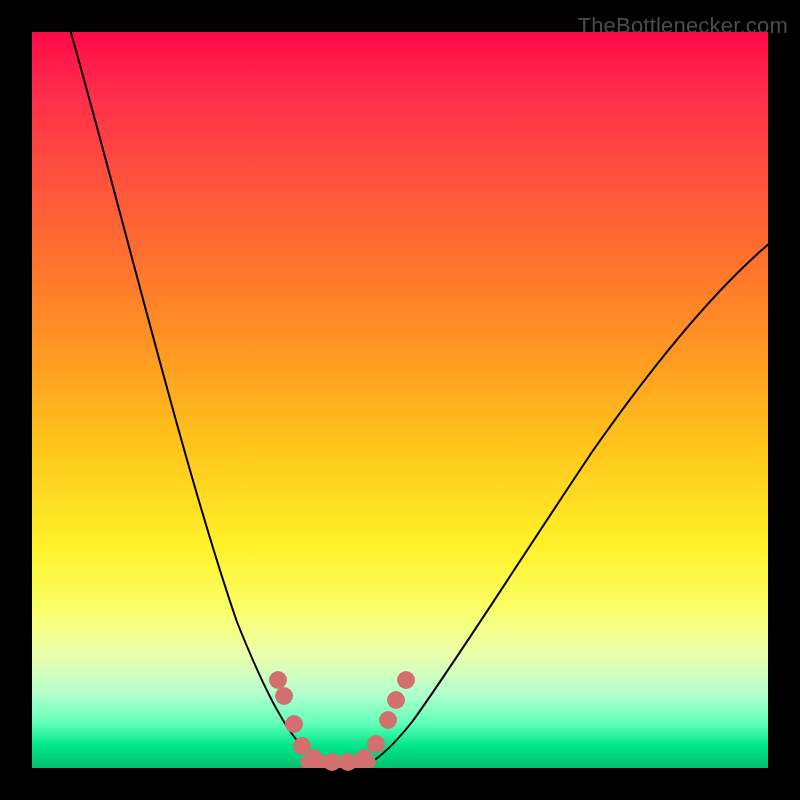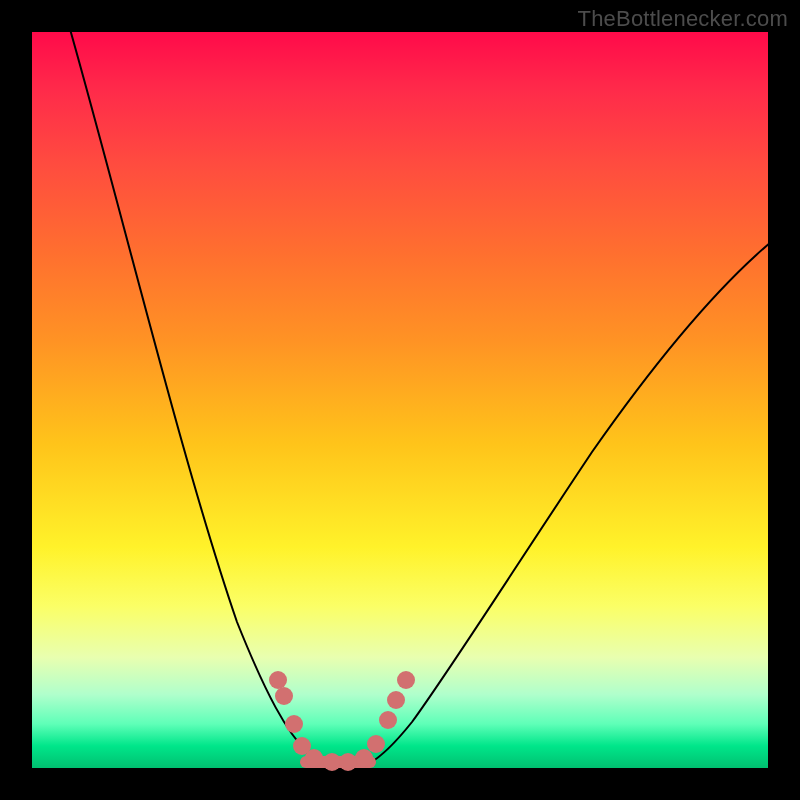--- a/index.html
+++ b/index.html
@@ -38,21 +38,21 @@
       #fbff66 78%,
       #e8ffb0 85%,
       #b0ffcc 90%,
       #5fffb8 94%,
       #00e68a 97%,
       #00c070 100%
     );
   }
   .watermark {
     position: absolute;
-    top: 6px;
+    top: 13px;
     right: 12px;
     color: #4c4c4c;
     font-size: 22px;
     font-weight: 500;
     letter-spacing: 0.2px;
     user-select: none;
   }
   svg.curves {
     position: absolute;
     left: 0;

